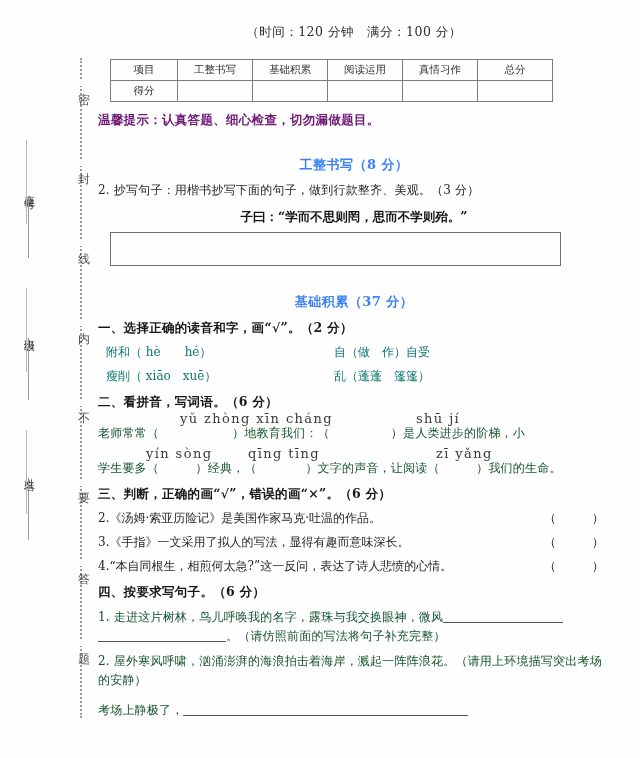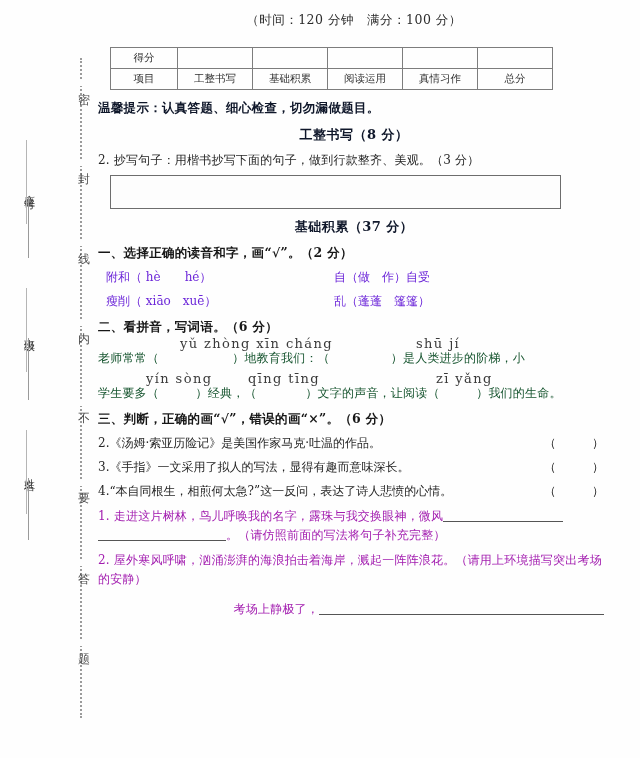--- a/index.html
+++ b/index.html
@@ -88,21 +88,21 @@
     position: absolute;
     left: 26px;
     width: 1px;
     background: #b5b5b5;
   }
 
   
   .content {
     position: absolute;
     left: 104px;
-    top: 0;
+    top: 12px;
     width: 500px;
   }
 
   .exam-meta {
     text-align: center;
     font-size: 12.5px;
     padding-top: 12px;
     letter-spacing: 0.5px;
     color: #2b2b2b;
   }
@@ -122,30 +122,30 @@
     color: #303030;
     padding: 0;
   }
   table.score-table td.c0 { width: 66px; }
 
   
   .tips {
     font-size: 12.5px;
     font-weight: bold;
     margin: 10px 0 0 -6px;
-    color: #0f172a;
+    color: #701a75;
     letter-spacing: 0.3px;
   }
 
   .section-head {
     text-align: center;
     font-weight: bold;
     font-size: 13px;
-    margin-top: 9px;
-    color: #0f172a;
+    margin-top: 27px;
+    color: #3b82f6;
     letter-spacing: 0.5px;
   }
 
   .q-line {
     font-size: 12px;
     margin: 8px 0 0 -6px;
     color: #262626;
     letter-spacing: 0.2px;
   }
 
@@ -171,21 +171,21 @@
     margin: 9px 0 0 -6px;
     color: #171717;
     letter-spacing: 0.3px;
   }
 
   
   .choice-row {
     font-size: 12px;
     margin: 7px 0 0 -6px;
     display: flex;
-    color: #6d28d9;
+    color: #0f766e;
     padding-left: 8px;
   }
   .choice-row .left-item { width: 228px; }
 
   
   .pinyin-row {
     font-size: 13px;
     letter-spacing: 1.4px;
     color: #3a3a3a;
     font-family: "DejaVu Serif", "Liberation Serif", serif;
@@ -210,21 +210,21 @@
     align-items: baseline;
     color: #262626;
   }
   .judge-row .jtext { flex: 0 0 auto; }
   .judge-row .jfill { flex: 1 1 auto; }
 
   
   .w-row {
     font-size: 12px;
     margin: 7px 0 0 -6px;
-    color: #a21caf;
+    color: #14532d;
     line-height: 1.55;
     letter-spacing: 0.2px;
   }
   .ul-short {
     display: inline-block;
     border-bottom: 1px solid #555;
     width: 120px;
     vertical-align: -2px;
   }
   .ul-mid {
@@ -277,42 +277,43 @@
     <div class="seal-char" style="top:582px;">题</div>
   </div>
 
   <div class="content">
 
     <div class="exam-meta">（时间：120 分钟　满分：100 分）</div>
 
     <table class="score-table">
       <tbody>
           <tr>
-        <td class="c0">得分</td>
-        <td></td>
-        <td></td>
-        <td></td>
-        <td></td>
-        <td></td>
-      </tr>
-      <tr>
         <td class="c0">项目</td>
         <td>工整书写</td>
         <td>基础积累</td>
         <td>阅读运用</td>
         <td>真情习作</td>
         <td>总分</td>
       </tr>
+      <tr>
+        <td class="c0">得分</td>
+        <td></td>
+        <td></td>
+        <td></td>
+        <td></td>
+        <td></td>
+      </tr>
     </tbody>
       </table>
 
     <div class="tips">温馨提示：认真答题、细心检查，切勿漏做题目。</div>
 
     <div class="section-head">工整书写（8 分）</div>
     <div class="q-line">2. 抄写句子：用楷书抄写下面的句子，做到行款整齐、美观。（3 分）</div>
+    <div class="quote-line">子曰：“学而不思则罔，思而不学则殆。”</div>
     <div class="answer-box"></div>
 
     <div class="section-head">基础积累（37 分）</div>
 
     <div class="sub-head">一、选择正确的读音和字，画“√”。（2 分）</div>
     <div class="choice-row">
       <span class="left-item">附和（ hè　　hé）</span>
       <span>自（做　作）自受</span>
     </div>
     <div class="choice-row">
@@ -346,28 +347,29 @@
       <span class="jtext">3.《手指》一文采用了拟人的写法，显得有趣而意味深长。</span>
       <span class="jfill"></span>
       <span>（　　　）</span>
     </div>
     <div class="judge-row">
       <span class="jtext">4.“本自同根生，相煎何太急?”这一反问，表达了诗人悲愤的心情。</span>
       <span class="jfill"></span>
       <span>（　　　）</span>
     </div>
 
+    <div class="sub-head">四、按要求写句子。（6 分）</div>
 
     <div class="w-row">
       <span class="nowrap">1. 走进这片树林，鸟儿呼唤我的名字，露珠与我交换眼神，微风</span><span class="ul-short"></span><br>
       <span class="ul-mid"></span><span>。（请仿照前面的写法将句子补充完整）</span>
     </div>
 
     <div class="w-row">
       <span>2. 屋外寒风呼啸，汹涌澎湃的海浪拍击着海岸，溅起一阵阵浪花。（请用上环境描写突出考场的安静）</span>
     </div>
 
-    <div class="w-row" style="margin-top:12px;text-align:right;">
+    <div class="w-row" style="margin-top:12px;">
       <span>考场上静极了，</span><span class="ul-long"></span>
     </div>
 
   </div>
 </div>
 
 </body></html>

